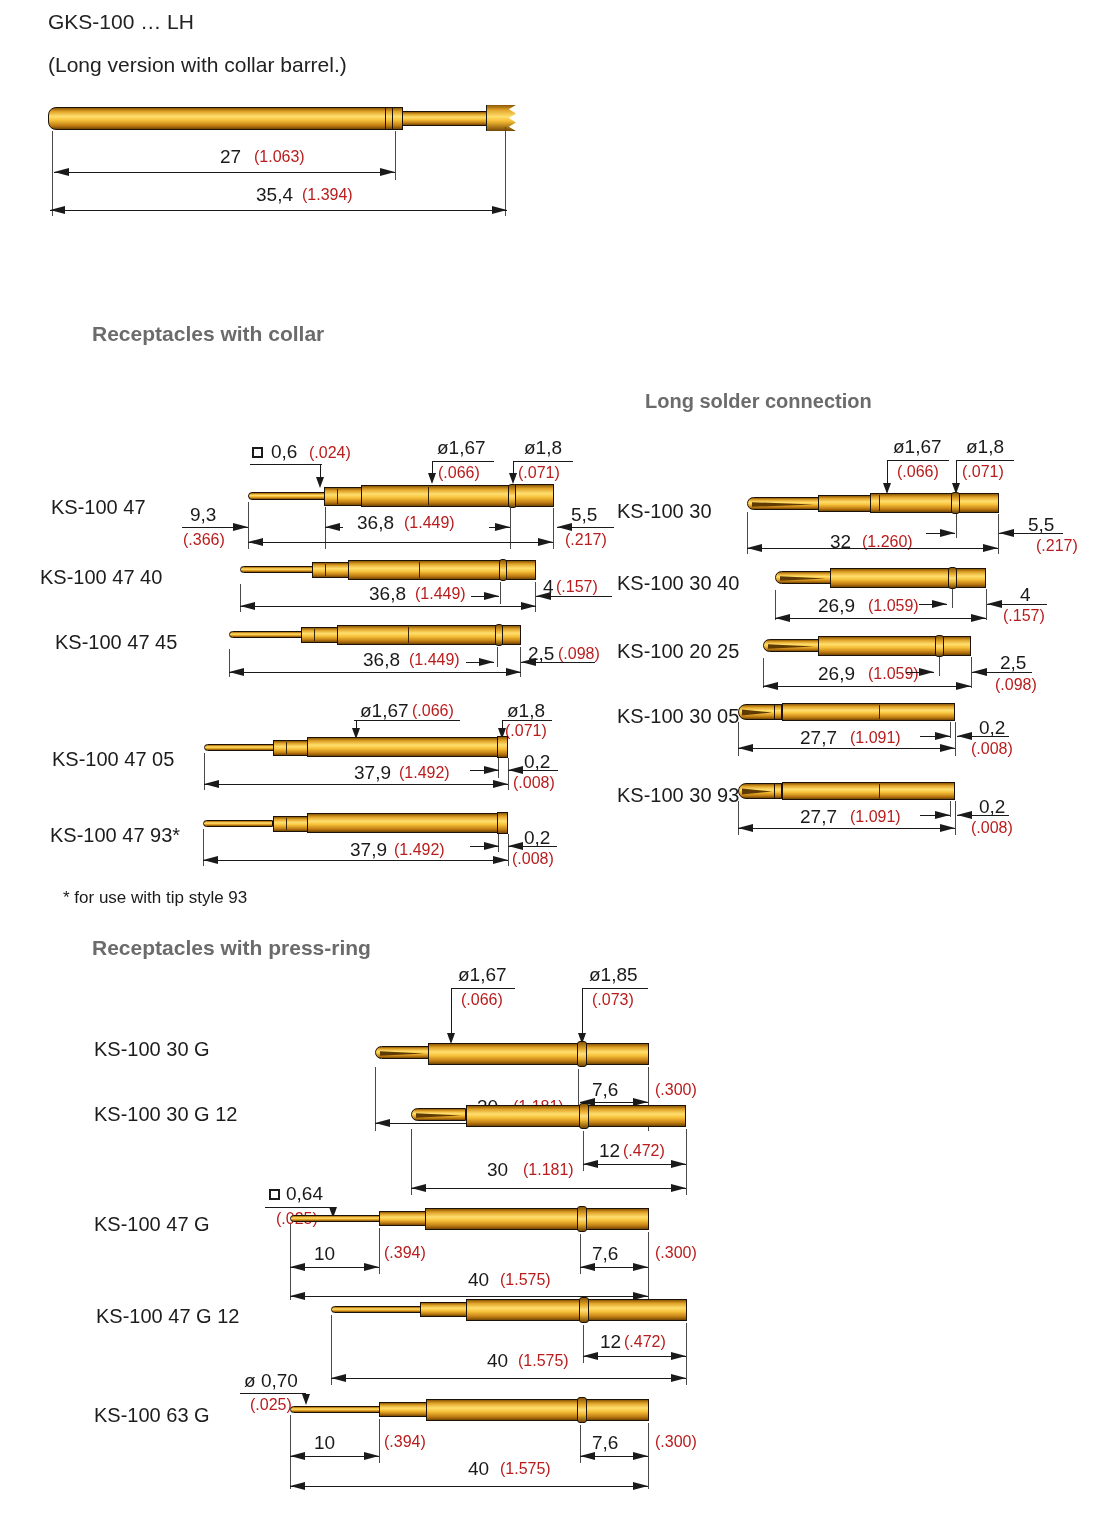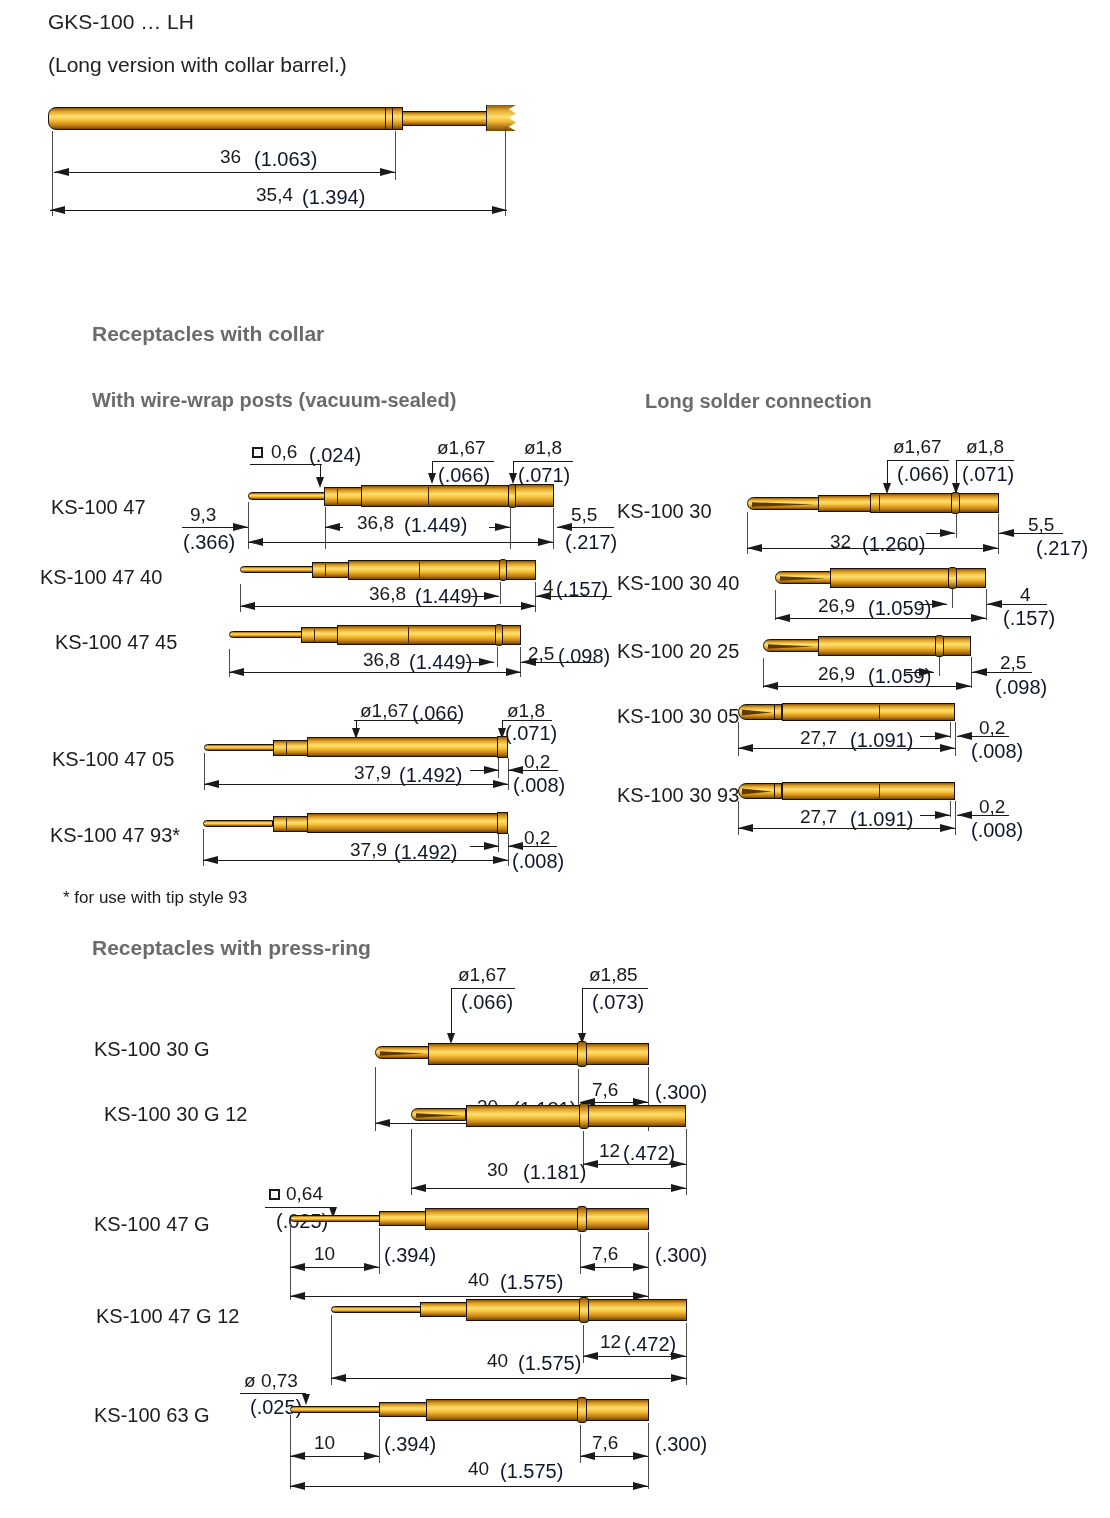--- a/index.html
+++ b/index.html
@@ -2,21 +2,21 @@
 <html><head>
 <meta charset="utf-8">
 <style>
   html,body{margin:0;padding:0;background:#fff}
   .page{position:relative;width:1110px;height:1518px;background:#fff;font-family:"Liberation Sans",sans-serif;color:#1a1a1a;overflow:hidden}
   .t{position:absolute;white-space:nowrap;line-height:1.15}
   .ttl{font-size:21px;color:#222}
   .hdr{font-size:21px;font-weight:bold;color:#6b6b6b}
   .lbl{font-size:20px;color:#1c1c1c}
   .mm{font-size:19px;color:#1a1a1a}
-  .in{font-size:20px;color:#0f172a}
+  .in{font-size:16px;color:#b91c1c}
   .fn{font-size:17px;color:#1a1a1a}
   .gold{position:absolute;background:linear-gradient(180deg,#8a5606 0%,#dfa025 16%,#ffdf6e 40%,#f7c13a 58%,#c07c12 84%,#744705 100%);border:1px solid #1c1207;box-sizing:border-box}
   .rl{border-radius:8px 0 0 8px}
   .pring{position:absolute;background:linear-gradient(180deg,#8a5606,#e8ab2c 30%,#ffe07c 50%,#eab32e 70%,#744705);border:1px solid #1c1207;border-radius:3px;box-sizing:border-box}
   .crown{position:absolute;background:linear-gradient(180deg,#8a5606,#e3a62a 20%,#ffdf6e 45%,#f6bd35 62%,#744705);clip-path:polygon(0 0,100% 0,76% 16%,100% 33%,76% 50%,100% 67%,76% 84%,100% 100%,0 100%)}
   .dline{position:absolute;height:1px;background:#1a1a1a}
   .aL{position:absolute;left:0;top:-4px;width:0;height:0;border-top:4px solid transparent;border-bottom:4px solid transparent;border-right:15px solid #1a1a1a}
   .aR{position:absolute;right:0;top:-4px;width:0;height:0;border-top:4px solid transparent;border-bottom:4px solid transparent;border-left:15px solid #1a1a1a}
   .ext{position:absolute;width:1px;background:#4a4a4a}
   .vln{position:absolute;width:1px;background:#1a1a1a}
@@ -35,36 +35,35 @@
     <span class="t ttl" style="left:48px;top:53px">(Long version with collar barrel.)</span>
     <div class="gold rl" style="left:48px;top:107px;width:338px;height:23px"></div>
     <div class="gold" style="left:385px;top:107px;width:8px;height:23px"></div>
     <div class="gold" style="left:392px;top:107px;width:11px;height:23px"></div>
     <div class="gold" style="left:402px;top:111px;width:86px;height:15px"></div>
     <div class="crown" style="left:486px;top:105px;width:30px;height:26px"></div>
     <div class="vln" style="left:486px;top:105px;height:26px"></div>
     <div class="ext" style="left:52px;top:131px;height:85px"></div>
     <div class="ext" style="left:395px;top:131px;height:49px"></div>
     <div class="ext" style="left:505px;top:127px;height:89px"></div>
-    <span class="t mm" style="left:220px;top:146px">36</span>
+    <span class="t mm" style="left:220px;top:146px">27</span>
     <span class="t in" style="left:254px;top:148px">(1.063)</span>
     <div class="dline" style="left:54px;top:172px;width:341px">
         <i class="aL"></i>
         <i class="aR"></i>
       </div>
     <span class="t mm" style="left:256px;top:184px">35,4</span>
     <span class="t in" style="left:302px;top:186px">(1.394)</span>
     <div class="dline" style="left:50px;top:210px;width:457px">
         <i class="aL"></i>
         <i class="aR"></i>
       </div>
   </div>
 
   <span class="t hdr" style="left:92px;top:322px">Receptacles with collar</span>
-  <span class="t hdr" style="left:92px;top:389px;font-size:20px">With wire-wrap posts (vacuum-sealed)</span>
   <span class="t hdr" style="left:645px;top:390px;font-size:20px">Long solder connection</span>
   <span class="t hdr" style="left:92px;top:936px">Receptacles with press-ring</span>
 
   <div>
     <div class="sq" style="left:252px;top:447px;width:11px;height:11px"></div>
     <span class="t mm" style="left:271px;top:441px">0,6</span>
     <span class="t in" style="left:309px;top:444px">(.024)</span>
     <div class="dline" style="left:250px;top:464px;width:72px"></div>
     <div class="vln" style="left:320px;top:464px;height:14px"></div>
     <div class="darr" style="left:316px;top:477px"></div>
@@ -417,21 +416,21 @@
       </div>
     <span class="t mm" style="left:477px;top:1096px">30</span>
     <span class="t in" style="left:513px;top:1098px">(1.181)</span>
     <div class="dline" style="left:375px;top:1123px;width:273px">
         <i class="aL"></i>
         <i class="aR"></i>
       </div>
   </div>
 
   <div>
-    <span class="t lbl" style="left:104px;top:1103px">KS-100 30 G 12</span>
+    <span class="t lbl" style="left:94px;top:1103px">KS-100 30 G 12</span>
     <div class="gold rl" style="left:411px;top:1108px;width:55px;height:13px">
         <i class="slot" style="left:4px;top:3px;width:45px;height:7px"></i>
       </div>
     <div class="gold" style="left:466px;top:1105px;width:220px;height:22px"></div>
     <div class="pring" style="left:579px;top:1103px;width:10px;height:26px"></div>
     <div class="ext" style="left:411px;top:1129px;height:66px"></div>
     <div class="ext" style="left:583px;top:1131px;height:40px"></div>
     <div class="ext" style="left:686px;top:1129px;height:66px"></div>
     <span class="t mm" style="left:599px;top:1140px">12</span>
     <span class="t in" style="left:623px;top:1142px">(.472)</span>
@@ -499,21 +498,21 @@
       </div>
     <span class="t mm" style="left:487px;top:1350px">40</span>
     <span class="t in" style="left:518px;top:1352px">(1.575)</span>
     <div class="dline" style="left:331px;top:1378px;width:355px">
         <i class="aL"></i>
         <i class="aR"></i>
       </div>
   </div>
 
   <div>
-    <span class="t mm" style="left:244px;top:1370px">ø 0,73</span>
+    <span class="t mm" style="left:244px;top:1370px">ø 0,70</span>
     <div class="dline" style="left:240px;top:1393px;width:66px"></div>
     <span class="t in" style="left:250px;top:1396px">(.025)</span>
     <div class="darr" style="left:302px;top:1394px"></div>
     <span class="t lbl" style="left:94px;top:1404px">KS-100 63 G</span>
     <div class="gold rl" style="left:290px;top:1406px;width:90px;height:7px"></div>
     <div class="gold" style="left:379px;top:1402px;width:48px;height:15px"></div>
     <div class="gold" style="left:426px;top:1399px;width:223px;height:22px"></div>
     <div class="pring" style="left:577px;top:1397px;width:10px;height:26px"></div>
     <div class="ext" style="left:290px;top:1415px;height:74px"></div>
     <div class="ext" style="left:379px;top:1419px;height:44px"></div>

